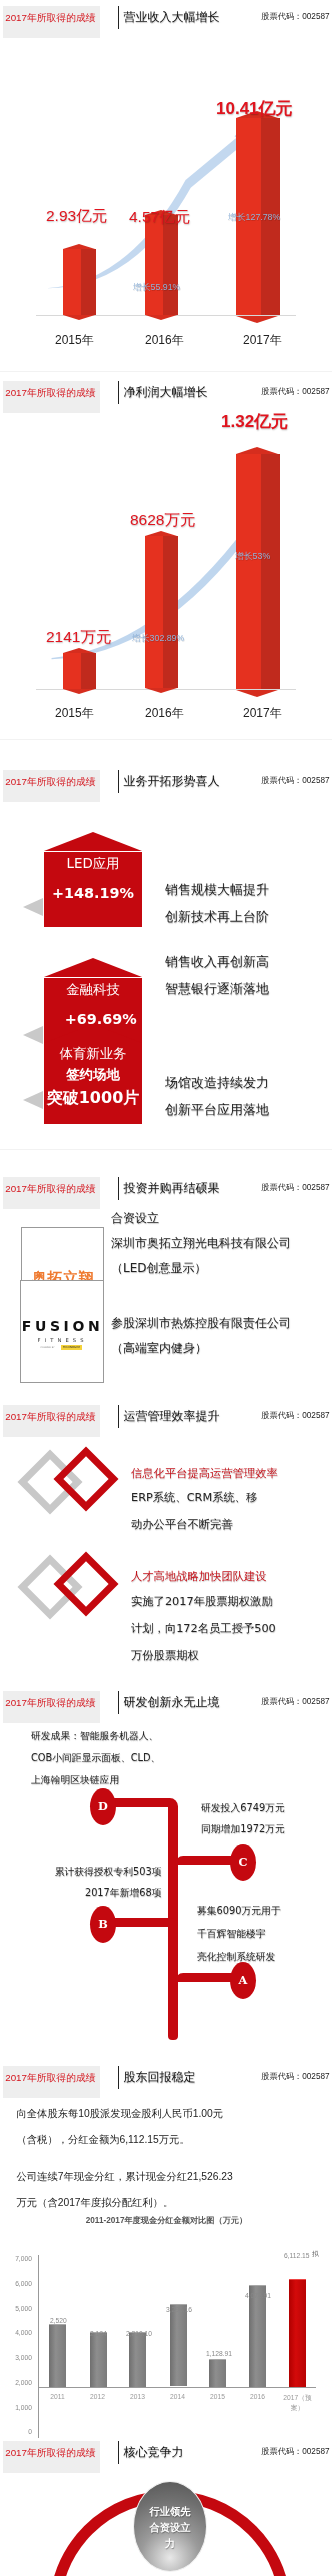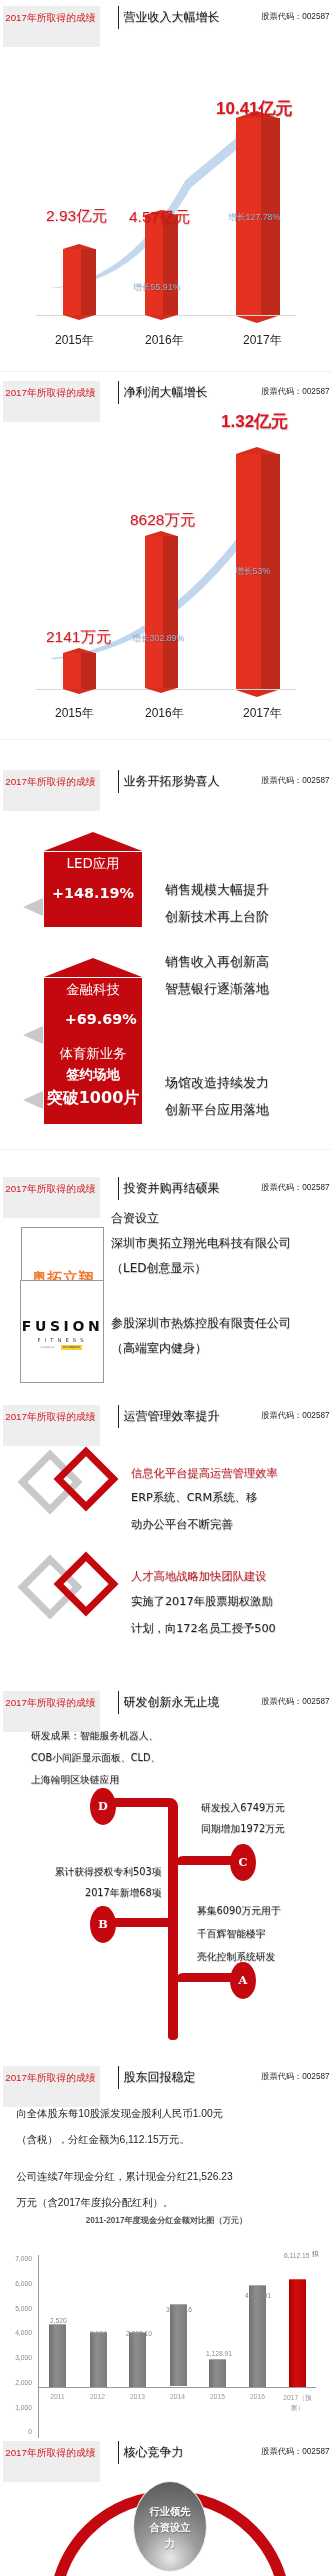--- a/index.html
+++ b/index.html
@@ -1,20 +1,20 @@
 <!DOCTYPE html>
 <html style="font-size:8.2px"><head>
 <meta charset="utf-8">
 <style>
   * { box-sizing: border-box; margin: 0; padding: 0; }
   html, body { width: 333px; background: #ffffff; }
   body { font-family: "DejaVu Sans", "Liberation Sans", sans-serif; color: #222; position: relative; height: 3650px; overflow: hidden; }
   .abs { position: absolute; }
   .hdr { position: absolute; left: 2.6px; width: 328px; height: 23px; }
-  .hdr .tag { position: absolute; left: 0; top: 0; height: 41px; background: #eeeeee; color: #d4141c; font-size: 9.8px; line-height: 23px; padding: 0 4.1px 0 2.6px; font-family: "Liberation Sans", sans-serif; white-space: nowrap; }
+  .hdr .tag { position: absolute; left: 0; top: 0; height: 32px; background: #eeeeee; color: #d4141c; font-size: 9.8px; line-height: 23px; padding: 0 4.1px 0 2.6px; font-family: "Liberation Sans", sans-serif; white-space: nowrap; }
   .hdr .bar { position: absolute; top: 0; width: 0.5px; height: 23px; background: #222; }
   .hdr .title { position: absolute; top: 1px; font-size: 12px; line-height: 20.6px; color: #111; text-shadow: 0.5px 1px 1px rgba(0,0,0,0.25); white-space: nowrap; }
   .hdr .code { position: absolute; right: 1px; top: 5.2px; font-size: 8.2px; color: #222; white-space: nowrap; font-family: "Liberation Sans", sans-serif; }
   .sep { position: absolute; left: 0; width: 333px; height: 0.5px; background: #f2f2f2; }
 
   
   .bar3d { position: absolute; width: 33px; }
   .bar3d .front { position: absolute; left: 0; top: 0; width: 17.5px; height: 100%; background: #e5311f; }
   .bar3d .side { position: absolute; left: 17.5px; top: 0; width: 15.5px; height: 100%; background: #c02a1d; }
   .bar3d .cap { position: absolute; left: 0; top: -4.6px; width: 0; height: 0; border-left: 16.5px solid transparent; border-right: 16.5px solid transparent; border-bottom: 5.2px solid #d62d1e; }
@@ -133,21 +133,21 @@
   <div class="bar3d big" style="left:236px;top:32px;height:235px">
       <span class="cap"></span>
       <span class="front"></span>
       <span class="side"></span>
       <span class="foot"></span>
     </div>
   <span class="vlabel" style="left:46px;top:205px;font-size:15.5px;font-weight:normal">2141万元</span>
   <span class="vlabel" style="left:130px;top:88px;font-size:15.5px;font-weight:normal">8628万元</span>
   <span class="vlabel" style="left:221px;top:-12.4px;font-size:17px">1.32亿元</span>
   <span class="growth" style="left:132px;top:211px">增长302.89%</span>
-  <span class="growth" style="left:235px;top:144px">增长53%</span>
+  <span class="growth" style="left:235px;top:129px">增长53%</span>
   <span class="year" style="left:55px;top:283px">2015年</span>
   <span class="year" style="left:145px;top:283px">2016年</span>
   <span class="year" style="left:243px;top:283px">2017年</span>
 </div>
 <div class="sep" style="top:739px"></div>
 
 <div class="hdr" style="top:770px">
   <span class="tag">2017年所取得的成绩</span>
   <span class="bar" style="left:115px"></span>
   <span class="title" style="left:121px">业务开拓形势喜人</span>
@@ -236,20 +236,21 @@
   <div>ERP系统、CRM系统、移</div>
   <div>动办公平台不断完善</div>
 </div>
 
 <div class="diamond gray" style="left:27px;top:1564px"></div>
 <div class="diamond red" style="left:63px;top:1561px"></div>
 <div class="op-title" style="top:1569px">人才高地战略加快团队建设</div>
 <div class="op-text" style="top:1588px">
   <div>实施了2017年股票期权激励</div>
   <div>计划，向172名员工授予500</div>
+  <div>万份股票期权</div>
 </div>
 
 <div class="hdr" style="top:1691px">
   <span class="tag">2017年所取得的成绩</span>
   <span class="bar" style="left:115px"></span>
   <span class="title" style="left:121px">研发创新永无止境</span>
   <span class="code">股票代码：002587</span>
 </div>
 
 <div class="rd-text" style="left:31px;top:1725px">

